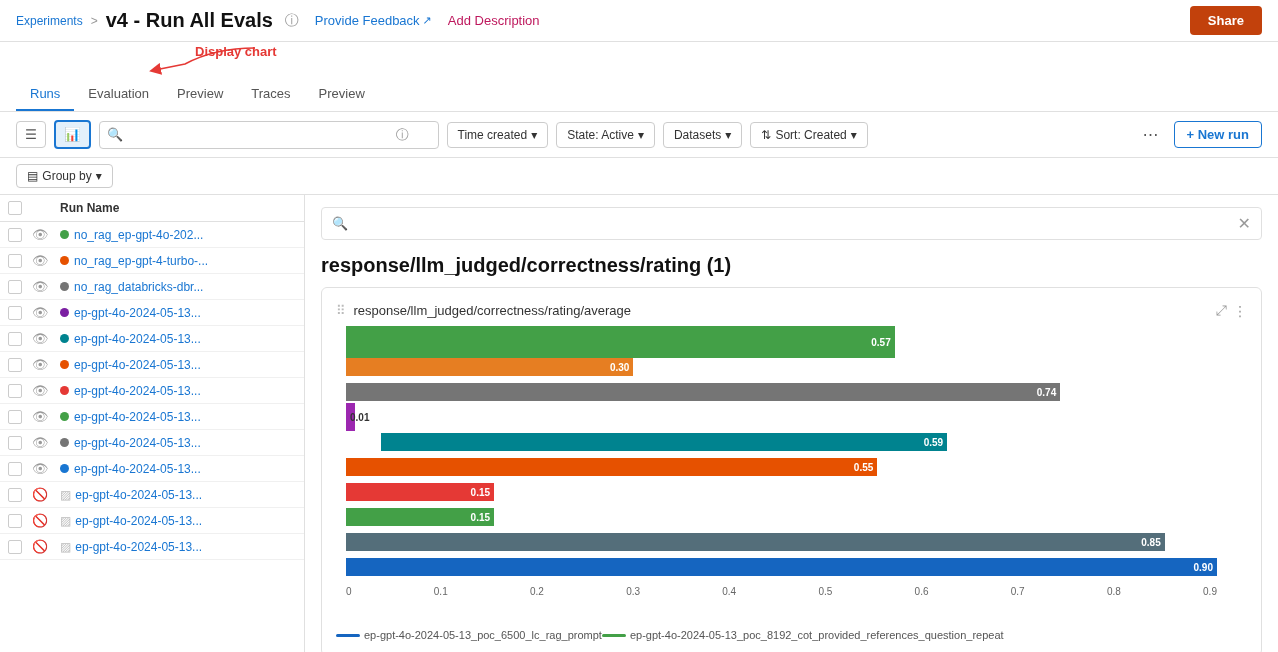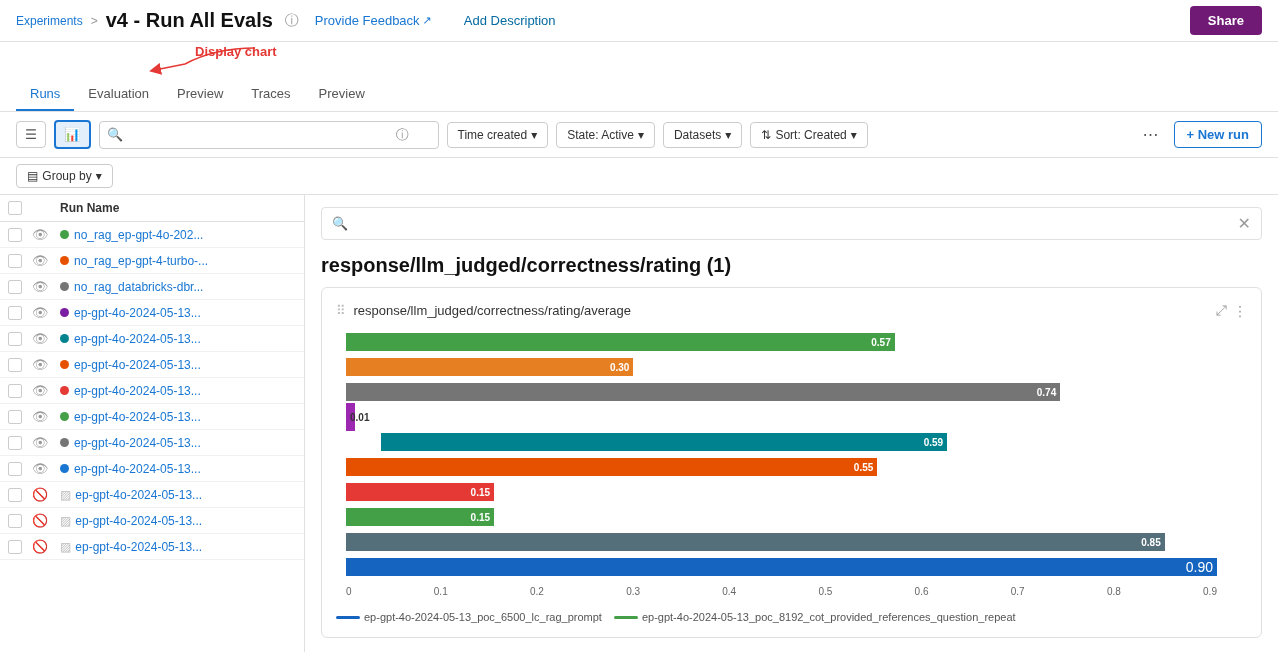--- a/index.html
+++ b/index.html
@@ -4,23 +4,23 @@
   <style>
     * { box-sizing: border-box; margin: 0; padding: 0; }
     body { font-family: -apple-system, BlinkMacSystemFont, 'Segoe UI', sans-serif; font-size: 13px; color: #333; background: #fff; overflow: hidden; }
 
     .top-nav { display: flex; align-items: center; padding: 6px 16px; border-bottom: 1px solid #e0e0e0; gap: 8px; }
     .breadcrumb { color: #1976d2; font-size: 12px; cursor: pointer; }
     .breadcrumb-sep { color: #999; font-size: 12px; }
     .page-title { font-size: 20px; font-weight: 700; color: #111; }
     .info-icon { color: #999; font-size: 14px; margin-left: 4px; }
     .feedback-link { color: #1976d2; font-size: 13px; display: flex; align-items: center; gap: 3px; margin-left: 8px; text-decoration: none; }
-    .add-desc { color: #0369a1; font-size: 13px; margin-left: 24px; cursor: pointer; }
+    .add-desc { color: #be185d; font-size: 13px; margin-left: 8px; cursor: pointer; }
     .spacer { flex: 1; }
-    .share-btn { background: #701a75; color: #fff; border: none; padding: 7px 18px; border-radius: 4px; font-size: 13px; font-weight: 600; cursor: pointer; }
+    .share-btn { background: #c2410c; color: #fff; border: none; padding: 7px 18px; border-radius: 4px; font-size: 13px; font-weight: 600; cursor: pointer; }
 
     .tabs-bar { display: flex; align-items: center; padding: 0 16px; border-bottom: 1px solid #e0e0e0; gap: 0; }
     .tab { padding: 8px 14px; font-size: 13px; color: #555; cursor: pointer; border-bottom: 2px solid transparent; }
     .tab.active { color: #1976d2; border-bottom: 2px solid #1976d2; font-weight: 400; }
 
     .toolbar { display: flex; align-items: center; padding: 8px 16px; gap: 8px; border-bottom: 1px solid #e0e0e0; }
     .list-icon-btn { border: 1px solid #ccc; background: #fff; border-radius: 4px; padding: 5px 8px; cursor: pointer; color: #555; }
     .chart-icon-btn { border: 2px solid #1976d2; background: #e3f0fb; border-radius: 4px; padding: 5px 8px; cursor: pointer; color: #1976d2; }
     .search-box { display: flex; align-items: center; border: 1px solid #ccc; border-radius: 4px; padding: 4px 8px; gap: 6px; flex: 0 0 340px; }
     .search-box input { border: none; outline: none; font-size: 12px; color: #555; width: 260px; background: transparent; }
@@ -51,21 +51,21 @@
     .chart-card { border: 1px solid #e0e0e0; border-radius: 6px; padding: 14px; }
     .chart-card-header { display: flex; align-items: center; justify-content: space-between; margin-bottom: 12px; }
     .drag-handle { color: #bbb; margin-right: 8px; }
     .chart-title { font-size: 13px; color: #333; }
     .chart-actions { display: flex; gap: 6px; }
     .chart-action-btn { background: transparent; border: none; cursor: pointer; color: #999; font-size: 14px; }
 
     .bar-chart { position: relative; padding: 4px 0; }
     .bar-row { display: flex; align-items: center; margin-bottom: 3px; height: 22px; position: relative; }
     .x-axis { display: flex; justify-content: space-between; padding: 4px 0 0 0; font-size: 10px; color: #666; margin-top: 4px; }
-    .chart-legend { display: flex; flex-wrap: wrap; gap: 12px; margin-top: 14px; font-size: 11px; color: #555; }
+    .chart-legend { display: flex; flex-wrap: wrap; gap: 0; margin-top: 32px; font-size: 11px; color: #555; }
     .legend-item { display: flex; align-items: center; gap: 4px; }
     .legend-line { width: 24px; height: 3px; border-radius: 2px; }
 
     
     .annotation-container { position: relative; }
   </style>
 </head>
 <body>
 
 <div class="top-nav">
@@ -277,21 +277,21 @@
           <span class="chart-title">response/llm_judged/correctness/rating/average</span>
         </div>
         <div class="chart-actions">
           <button class="chart-action-btn">⤢</button>
           <button class="chart-action-btn">⋮</button>
         </div>
       </div>
 
       <div class="bar-chart" id="bar-chart-container" style="padding: 0 30px 0 10px;">
       <div class="bar-row">
-            <div style="background: rgb(67, 160, 71); height: 18px; width: 63%; min-width: 2px; position: relative;">
+            <div style="background: rgb(67, 160, 71); height: 32px; width: 63%; min-width: 2px; position: relative;">
               <span style="font-size: 10px; font-weight: 600; position: absolute; right: 4px; color: rgb(255, 255, 255); top: 50%; transform: translateY(-50%);">0.57</span>
             </div>
           </div>
           <div class="bar-row">
             <div style="background: rgb(230, 126, 34); height: 18px; width: 33%; min-width: 2px; position: relative;">
               <span style="font-size: 10px; font-weight: 600; position: absolute; right: 4px; color: rgb(255, 255, 255); top: 50%; transform: translateY(-50%);">0.30</span>
             </div>
           </div>
           <div class="bar-row">
             <div style="background: rgb(117, 117, 117); height: 18px; width: 82%; min-width: 2px; position: relative;">
@@ -323,21 +323,21 @@
               <span style="font-size: 10px; font-weight: 600; position: absolute; right: 4px; color: rgb(255, 255, 255); top: 50%; transform: translateY(-50%);">0.15</span>
             </div>
           </div>
           <div class="bar-row">
             <div style="background: rgb(84, 110, 122); height: 18px; width: 94%; min-width: 2px; position: relative;">
               <span style="font-size: 10px; font-weight: 600; position: absolute; right: 4px; color: rgb(255, 255, 255); top: 50%; transform: translateY(-50%);">0.85</span>
             </div>
           </div>
           <div class="bar-row">
             <div style="background: rgb(21, 101, 192); height: 18px; width: 100%; min-width: 2px; position: relative;">
-              <span style="font-size: 14px; font-weight: 400; position: absolute; right: 4px; color: rgb(255, 255, 255); top: 50%; transform: translateY(-50%);">0.90</span>
+              <span style="font-size: 10px; font-weight: 700; position: absolute; right: 4px; color: rgb(255, 255, 255); top: 50%; transform: translateY(-50%);">0.90</span>
             </div>
           </div>
         </div>
 
       <div class="x-axis" id="x-axis-container" style="padding: 4px 30px 0 10px; display:flex; justify-content:space-between;">
           <span style="font-size: 10px; color: rgb(102, 102, 102);">0</span>
           <span style="font-size: 10px; color: rgb(102, 102, 102);">0.1</span>
           <span style="font-size: 10px; color: rgb(102, 102, 102);">0.2</span>
           <span style="font-size: 10px; color: rgb(102, 102, 102);">0.3</span>
           <span style="font-size: 10px; color: rgb(102, 102, 102);">0.4</span>

